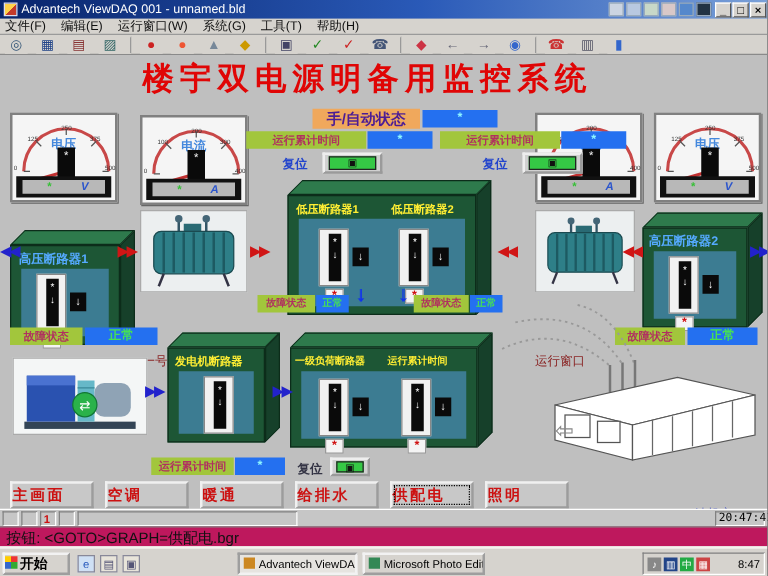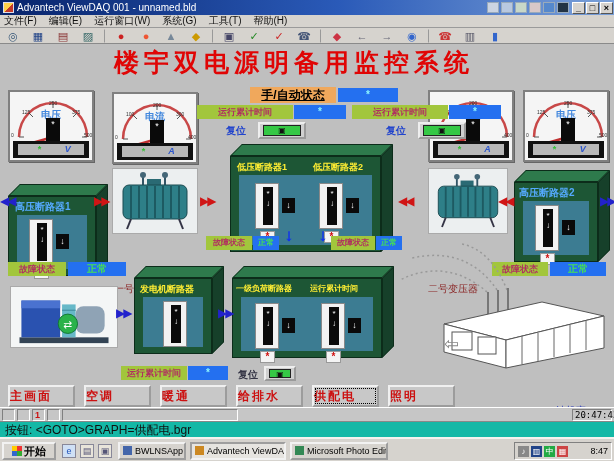--- a/index.html
+++ b/index.html
@@ -25,21 +25,21 @@
     border-bottom:1px solid #8a8a8a;display:flex;align-items:center;padding-left:4px;}
   .tbtn{width:18px;height:14px;margin-right:7px;text-align:center;font-size:11px;line-height:13px;
     background:#d6d3ce;border:1px solid #d6d3ce;}
   .tbtn:nth-child(4n){border-right:1px solid #999;padding-right:8px;width:26px;}
   
   .canvas{position:absolute;left:0;top:44px;width:614px;height:363px;background:#bfbfbf;}
   .main-title{position:absolute;left:88px;top:2px;width:412px;text-align:center;color:#e00505;
     font-family:"DejaVu Serif","Liberation Serif",serif;font-weight:bold;font-size:25px;letter-spacing:5px;}
   
   .lbl{position:absolute;font-size:9px;font-weight:bold;text-align:center;line-height:14px;height:14px;}
-  .lbl.orange{background:#f0a85c;color:#000000;font-size:12px;height:16px;line-height:16px;text-decoration:underline;}
+  .lbl.orange{background:#f0a85c;color:#4c1d95;font-size:12px;height:16px;line-height:16px;}
   .lbl.green{background:#a2c63c;color:#b03060;}
   .val{position:absolute;background:#2470f0;color:#8ef6ff;font-size:10px;font-weight:bold;
     text-align:center;height:14px;line-height:14px;}
   .val.ok{color:#46e055;}
   .resetlbl{position:absolute;color:#2244cc;font-size:10px;font-weight:bold;}
   .resetbtn{position:absolute;height:17px;background:#d0d0d0;border:2px outset #eee;padding:1px 3px;}
   .resetbtn i{display:block;height:100%;background:#35c845;border:1px solid #222;
     color:#111;font-size:8px;line-height:9px;text-align:center;font-style:normal;}
   
   .gauge{position:absolute;width:86px;height:72px;background:#f5f5f5;border:2px solid #808080;
@@ -87,27 +87,27 @@
   .navbar{position:absolute;left:8px;top:341px;height:22px;display:flex;}
   .navbtn{width:67px;height:22px;margin-right:9px;background:#c8c8c8;
     border:2px outset #f0f0f0;color:#cc1111;font-weight:bold;font-size:12px;
     line-height:18px;letter-spacing:2px;}
   .navbtn.focus{outline:1px dotted #000;outline-offset:-4px;}
   
   .srow1{position:absolute;left:0;top:407px;width:614px;height:14px;background:#c6c6c6;
     border-top:1px solid #fff;font-size:9px;}
   .scell{position:absolute;top:1px;height:12px;border:1px solid;border-color:#808080 #fff #fff #808080;
     line-height:11px;padding-left:2px;}
-  .srow2{position:absolute;left:0;top:421px;width:614px;height:30px;background:#14b8a6;
+  .srow2{position:absolute;left:0;top:421px;width:614px;height:30px;background:#be185d;
     border-top:1px solid #888;font-size:12px;line-height:16px;color:#111;padding-left:5px;}
   
   .taskbar{position:absolute;left:0;top:437px;width:614px;height:24px;background:#d6d3ce;
     border-top:2px solid #f4f2ee;}
   .startbtn{position:absolute;left:2px;top:3px;width:54px;height:18px;background:#d6d3ce;
-    border:2px outset #f2f2f2;font-size:11px;font-weight:bold;line-height:14px;text-align:center;}
+    border:2px outset #f2f2f2;font-size:11px;font-weight:bold;line-height:14px;text-align:left;}
   .winflag{display:inline-block;width:10px;height:10px;vertical-align:-1px;margin-right:2px;
     background:conic-gradient(#e33 0 25%,#3a3 0 50%,#36c 0 75%,#fc0 0);}
   .qlaunch{position:absolute;left:62px;top:5px;display:flex;gap:4px;}
   .qlaunch i{width:14px;height:14px;display:block;border:1px solid #889;font-size:9px;
     line-height:13px;text-align:center;font-style:normal;}
   .taskbtn{position:absolute;top:3px;height:18px;background:#d6d3ce;border:2px outset #f2f2f2;
     font-size:9px;line-height:14px;padding:0 3px;white-space:nowrap;overflow:hidden;}
   .taskbtn.active{border:2px inset #f2f2f2;background:#e6e4e0;}
   .taskbtn i{display:inline-block;width:9px;height:9px;margin-right:3px;font-style:normal;vertical-align:-1px;}
   .tray{position:absolute;right:2px;top:3px;width:98px;height:18px;border:1px solid;
@@ -389,21 +389,21 @@
             <line x1="42" y1="17" x2="42" y2="49"></line>
           <line x1="50" y1="17" x2="50" y2="49"></line>
             <line x1="58" y1="17" x2="58" y2="49"></line>
           <line x1="66" y1="17" x2="66" y2="49"></line>
         </g>
         <line x1="18" y1="50" x2="14" y2="60" stroke="#334" stroke-width="2"></line>
         <line x1="66" y1="50" x2="70" y2="60" stroke="#334" stroke-width="2"></line>
       </svg>
     </div>
     <div class="cap dkred" style="left:114px;top:194px;width:82px">一号变压器</div>
-    <div class="cap dkred" style="left:428px;top:194px;width:80px">二号变压器</div>
+    <div class="cap dkred" style="left:428px;top:194px;width:80px">运行窗口</div>
 
     <span class="arr blue" style="left:0;top:150px">◀◀</span>
     <span class="arr red" style="left:94px;top:150px">▶▶</span>
     <span class="arr red" style="left:200px;top:150px">▶▶</span>
     <span class="arr red" style="left:398px;top:150px">◀◀</span>
     <span class="arr red" style="left:498px;top:150px">◀◀</span>
     <span class="arr blue" style="left:600px;top:150px">▶▶</span>
 
     <div class="lbl green" style="left:8px;top:218px;width:58px">故障状态</div>
     <div class="val ok" style="left:68px;top:218px;width:58px">正常</div>
@@ -531,21 +531,20 @@
   </div>
   <div class="srow2">按钮: &lt;GOTO&gt;GRAPH=供配电.bgr</div>
 
   <div class="taskbar">
     <div class="startbtn"><span class="winflag"></span><span>开始</span></div>
     <div class="qlaunch">
       <i style="background:#cfe0f5;color:#2255bb">e</i>
       <i style="background:#e8e4da;color:#557">▤</i>
       <i style="background:#e8e4da;color:#557">▣</i>
     </div>
-    <div class="taskbtn" style="left:118px;width:68px"><i style="background:#4466aa"></i><span>BWLNSApp</span></div>
     <div class="taskbtn active" style="left:190px;width:96px"><i style="background:#cc8822"></i><span>Advantech ViewDAQ 001</span></div>
     <div class="taskbtn" style="left:290px;width:98px"><i style="background:#338855"></i><span>Microsoft Photo Editor</span></div>
     <div class="tray">
       <i style="background:#888">♪</i>
       <i style="background:#224488">▥</i>
       <i style="background:#22aa44">中</i>
       <i style="background:#cc4444">▦</i>
       <span style="margin-left:auto">8:47</span>
     </div>
   </div>

